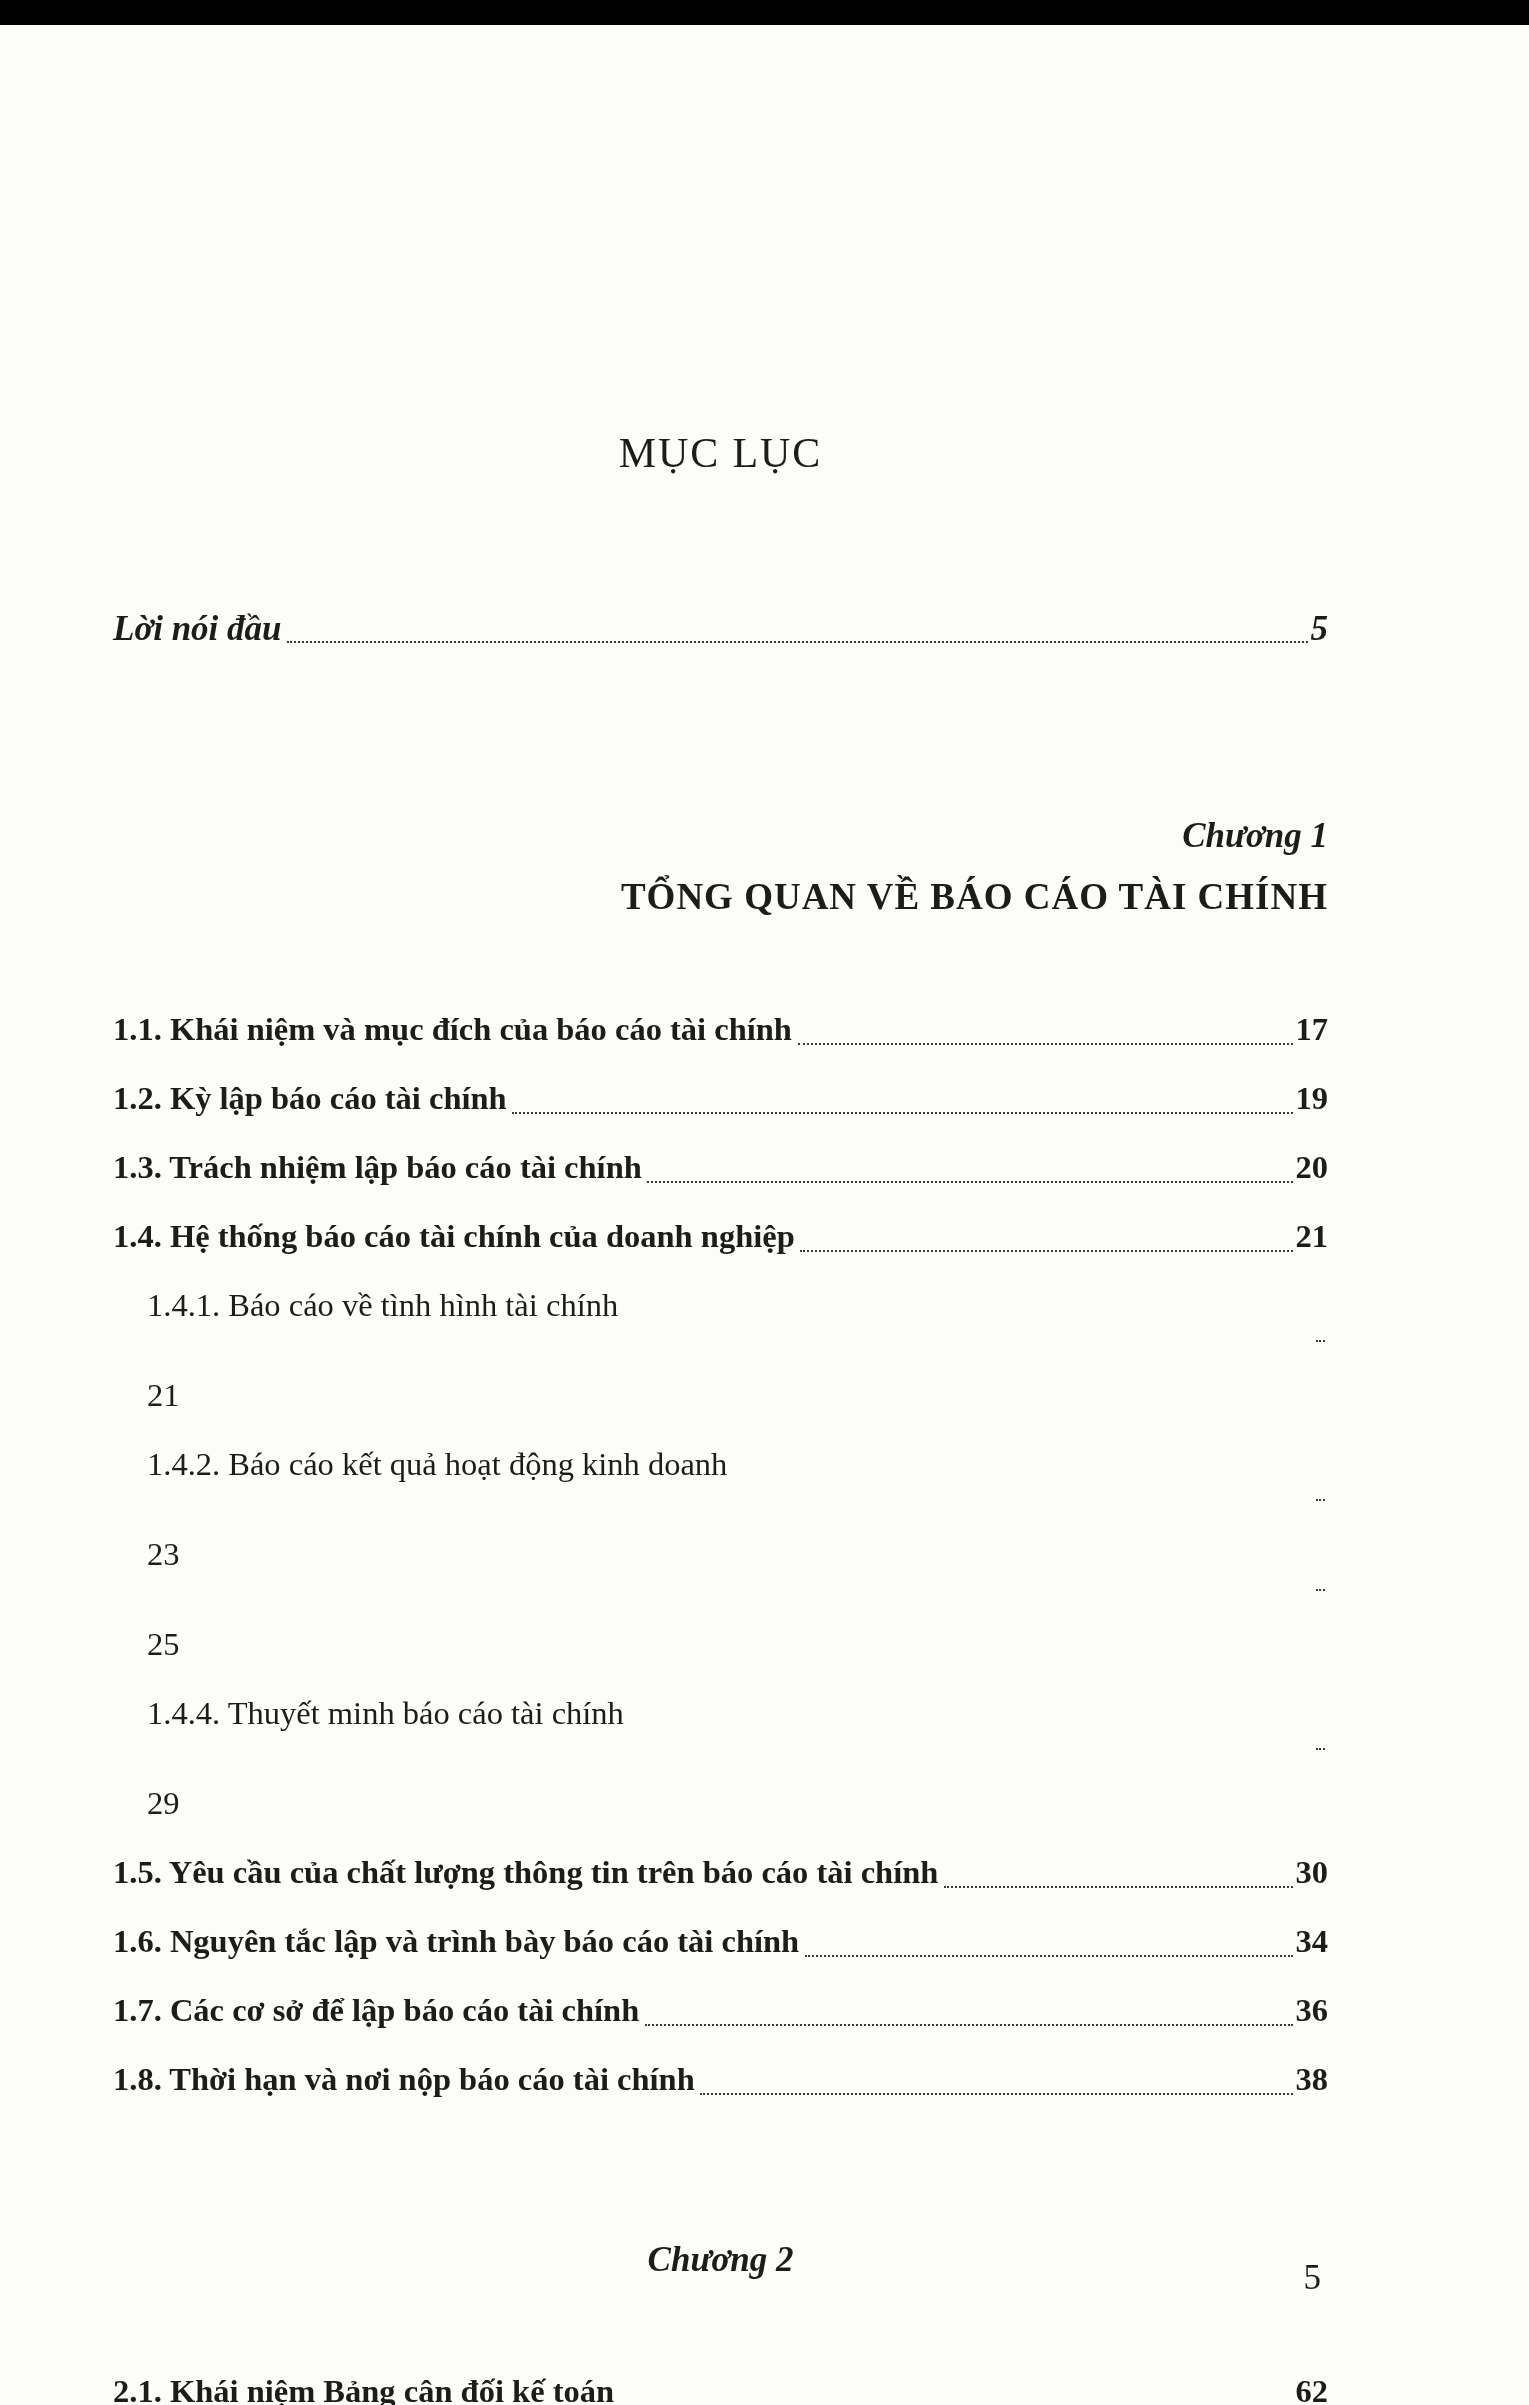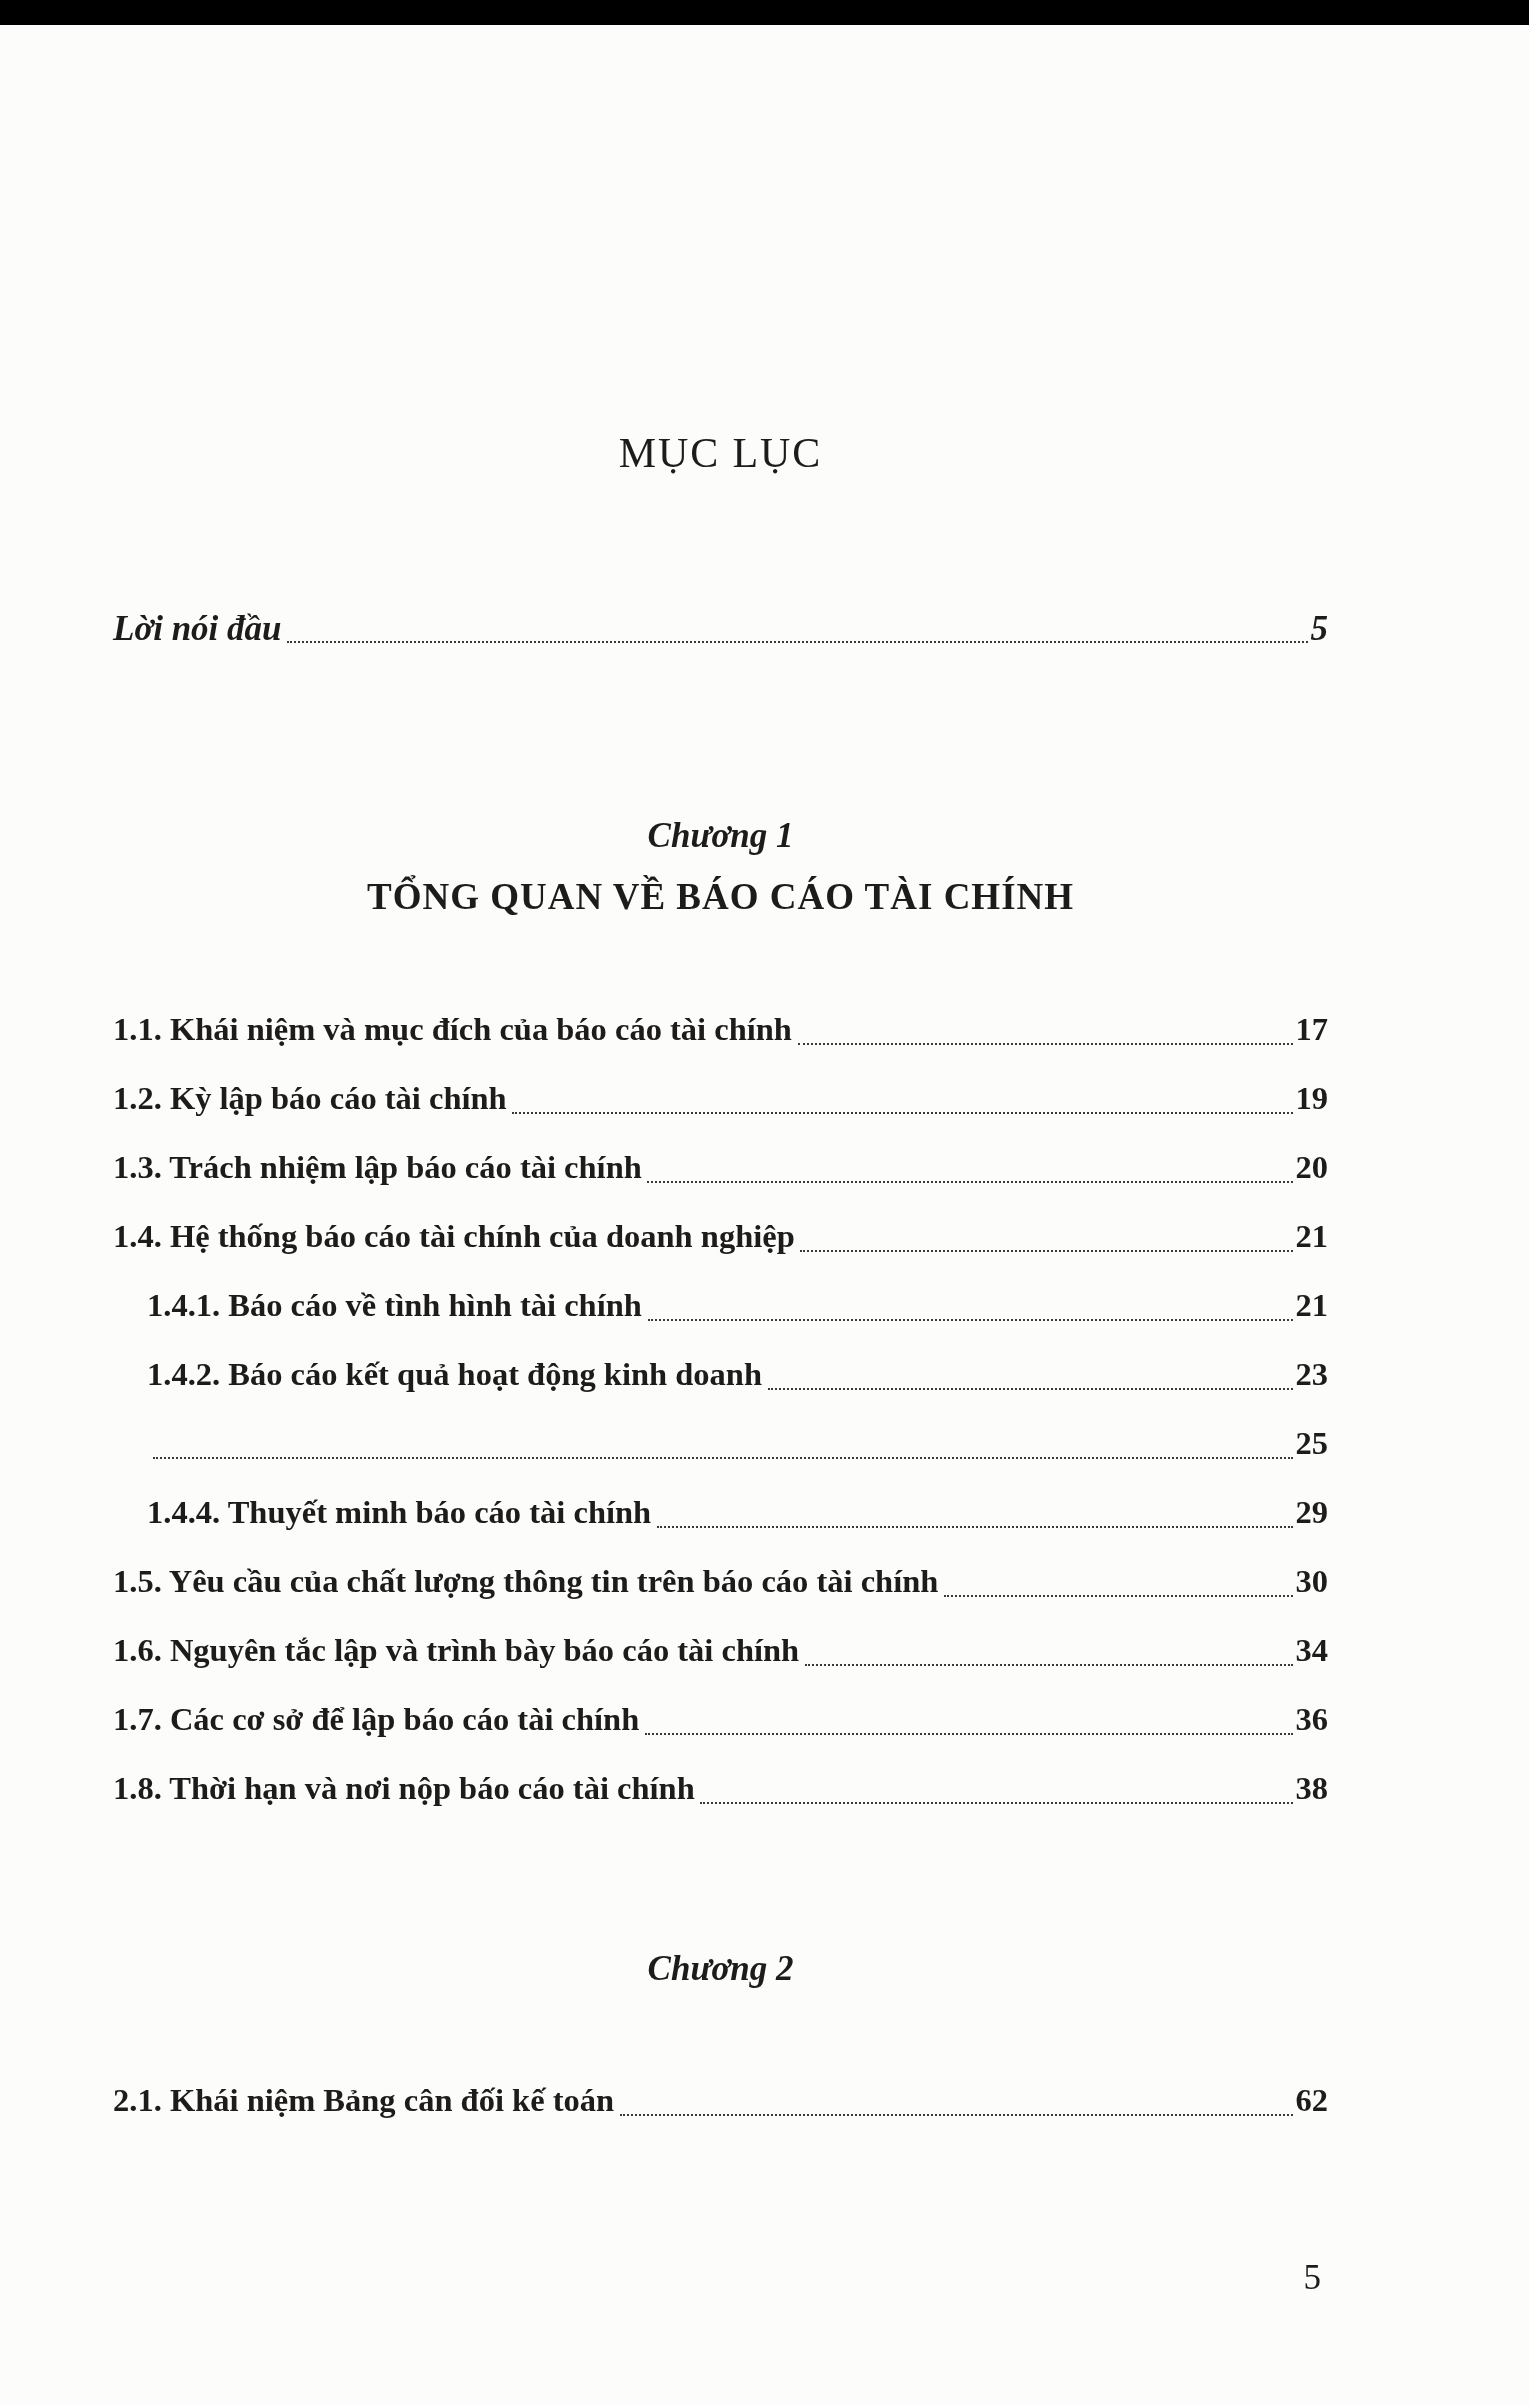--- a/index.html
+++ b/index.html
@@ -51,34 +51,35 @@
     align-self: flex-end;
     height: 0;
     border-bottom: 2.9px dotted #3c3833;
     margin: 0 2.9px 19px 5.7px;
   }
   .toc-row .pagenum {
     white-space: nowrap;
   }
   .toc-row.indent-1 {
     padding-left: 34px;
-    font-weight: bold;
+    font-weight: normal;
+    flex-direction: column;
   }
   .preface-row {
     margin-top: 124px;
     font-size: 35px;
     line-height: 54px;
     font-style: italic;
     font-weight: bold;
   }
   .preface-row .leader { margin-bottom: 13.4px; }
   .chapter-heading {
     text-align: center;
   }
-  .chapter-1 .chapter-heading { margin-top: 158px; }
+  .chapter-1 .chapter-heading { margin-top: 158px; text-align: right; }
   .chapter-2 .chapter-heading { margin-top: 124px; }
   .chapter-label {
     font-size: 35px;
     line-height: 44px;
     font-style: italic;
     font-weight: bold;
   }
   .chapter-title {
     margin-top: 15.3px;
     font-size: 37px;

